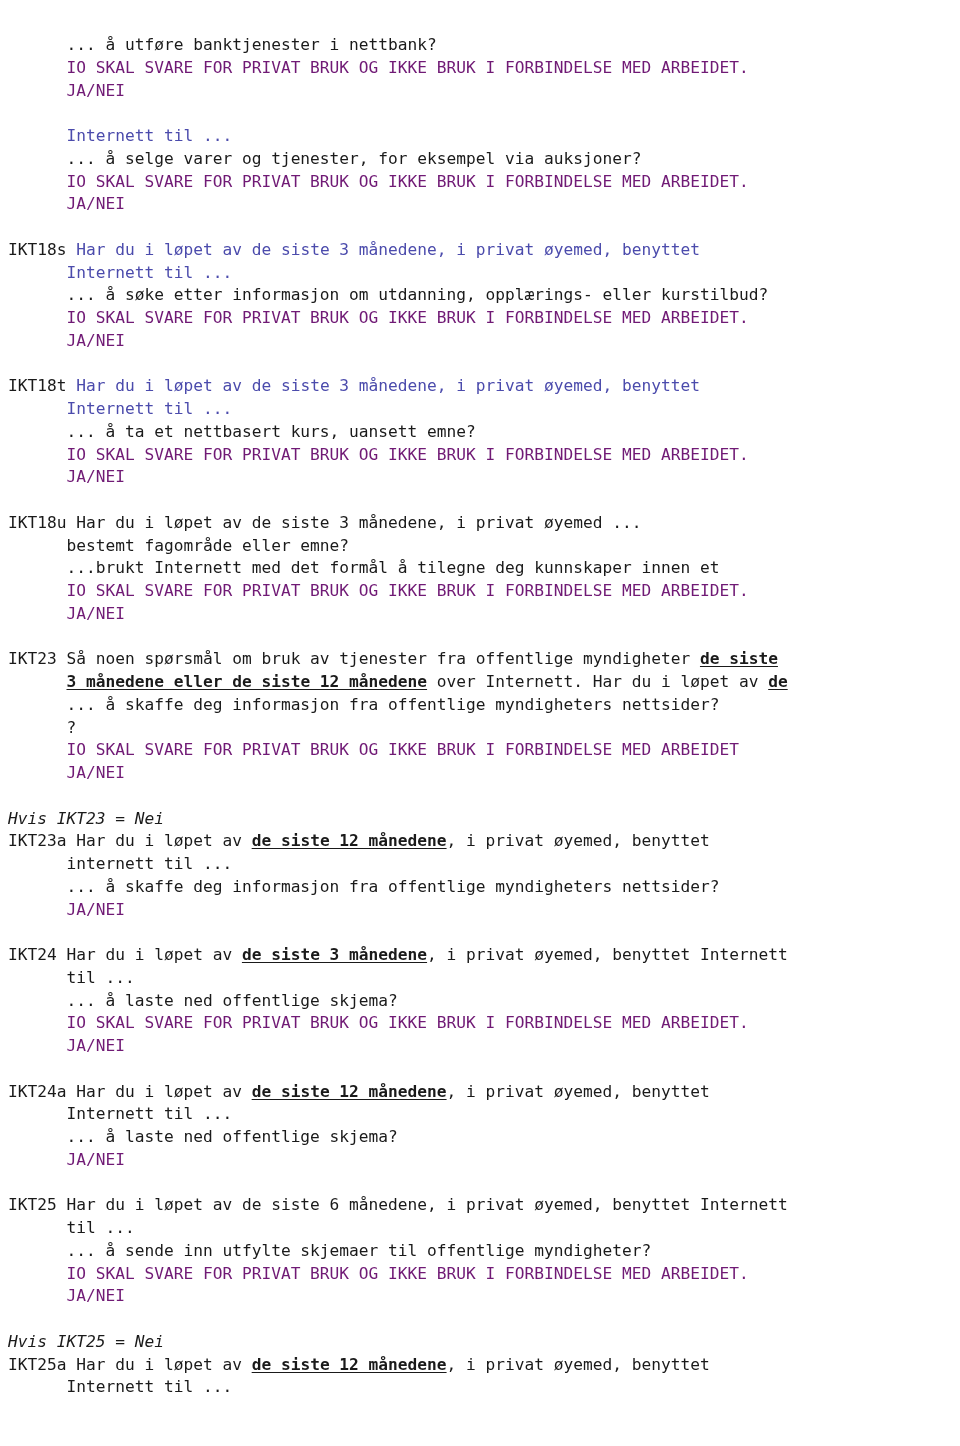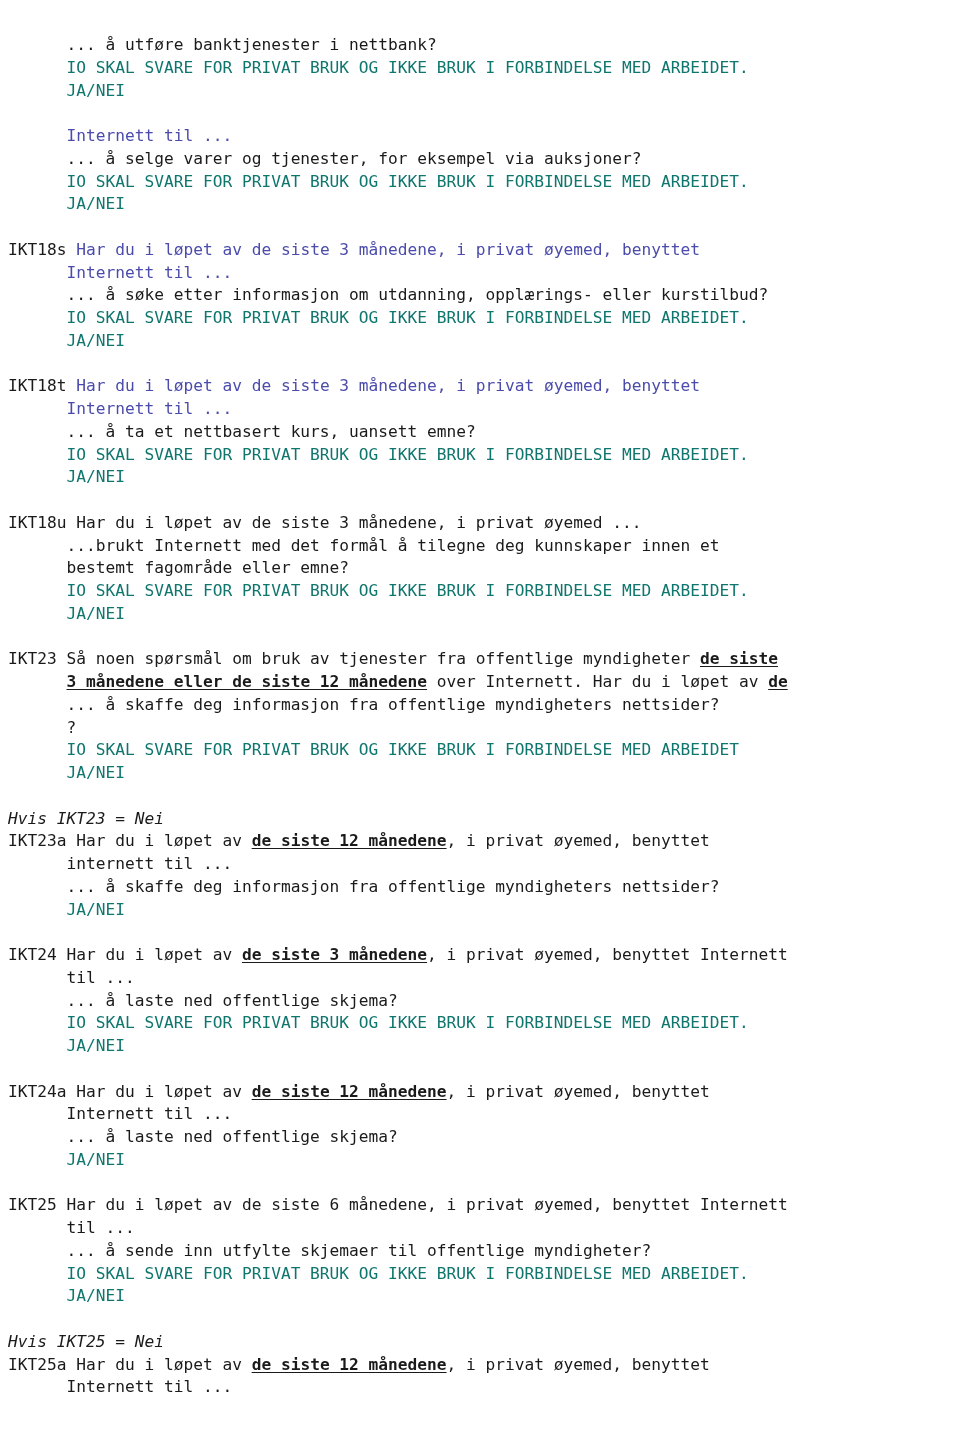--- a/index.html
+++ b/index.html
@@ -44,21 +44,21 @@
     letter-spacing: 0px;
   }
 
   .line.blank {
     height: 22.75px;
   }
 
   
   .c-black   { color: #1a1a1a; }
   .c-blue    { color: #4b4bac; }
-  .c-green   { color: #0f766e; }
+  .c-green   { color: #701a75; }
 
   .ital { font-style: italic; }
   .und  { text-decoration: underline; text-underline-offset: 2px; font-weight: bold; }
 
   
 
   #page-number {
     position: absolute;
     left: 0;
     top: 1412px;
@@ -89,22 +89,22 @@
       <div class="line"><span class="c-green">      IO SKAL SVARE FOR PRIVAT BRUK OG IKKE BRUK I FORBINDELSE MED ARBEIDET.</span></div>
       <div class="line"><span class="c-green">      JA/NEI</span></div>
       <div class="line blank">&nbsp;</div>
       <div class="line"><span class="c-black">IKT18t </span><span class="c-blue">Har du i løpet av de siste 3 månedene, i privat øyemed, benyttet</span></div>
       <div class="line"><span class="c-blue">      Internett til ...</span></div>
       <div class="line"><span class="c-black">      ... å ta et nettbasert kurs, uansett emne?</span></div>
       <div class="line"><span class="c-green">      IO SKAL SVARE FOR PRIVAT BRUK OG IKKE BRUK I FORBINDELSE MED ARBEIDET.</span></div>
       <div class="line"><span class="c-green">      JA/NEI</span></div>
       <div class="line blank">&nbsp;</div>
       <div class="line"><span class="c-black">IKT18u Har du i løpet av de siste 3 månedene, i privat øyemed ...</span></div>
+      <div class="line"><span class="c-black">      bestemt fagområde eller emne?</span></div>
       <div class="line"><span class="c-black">      ...brukt Internett med det formål å tilegne deg kunnskaper innen et</span></div>
-      <div class="line"><span class="c-black">      bestemt fagområde eller emne?</span></div>
       <div class="line"><span class="c-green">      IO SKAL SVARE FOR PRIVAT BRUK OG IKKE BRUK I FORBINDELSE MED ARBEIDET.</span></div>
       <div class="line"><span class="c-green">      JA/NEI</span></div>
       <div class="line blank">&nbsp;</div>
       <div class="line"><span class="c-black">IKT23 Så noen spørsmål om bruk av tjenester fra offentlige myndigheter </span><span class="c-black und">de siste</span></div>
       <div class="line">      <span class="c-black und">3 månedene eller de siste 12 månedene</span><span class="c-black"> over Internett. Har du i løpet av </span><span class="c-black und">de</span></div>
       <div class="line"><span class="c-black">      ... å skaffe deg informasjon fra offentlige myndigheters nettsider?</span></div>
       <div class="line"><span class="c-black">      ?</span></div>
       <div class="line"><span class="c-green">      IO SKAL SVARE FOR PRIVAT BRUK OG IKKE BRUK I FORBINDELSE MED ARBEIDET</span></div>
       <div class="line"><span class="c-green">      JA/NEI</span></div>
       <div class="line blank">&nbsp;</div>

